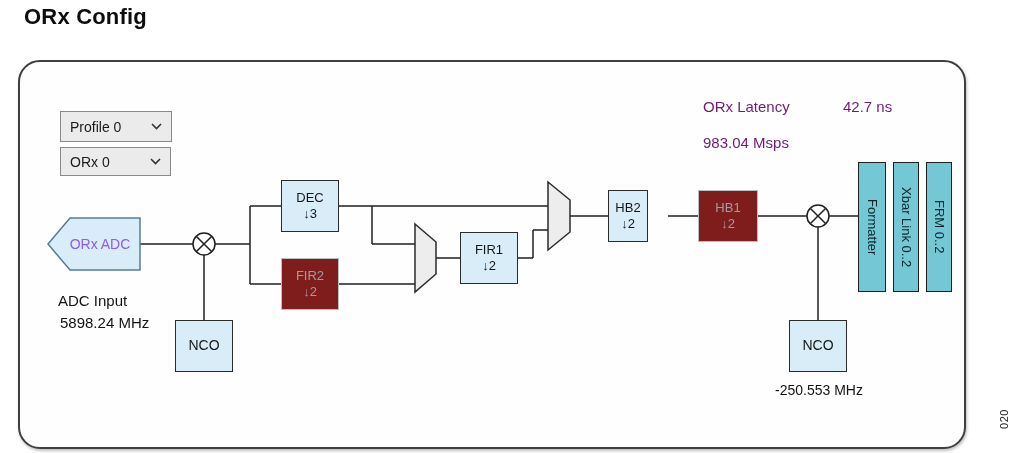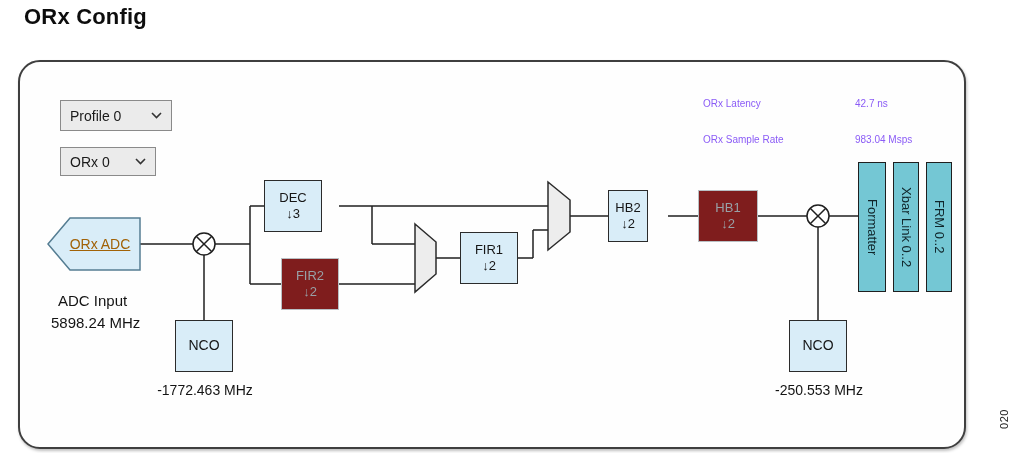--- a/index.html
+++ b/index.html
@@ -15,52 +15,52 @@
   .panel{
     position:absolute;left:18px;top:60px;width:944px;height:385px;
     background:#fefefe;border:2px solid #3f3f3f;border-radius:22px;
     box-shadow:1px 2px 3px rgba(0,0,0,0.25);
   }
   .dropdown{
     position:absolute;display:flex;align-items:center;justify-content:space-between;
     background:#ebebeb;border:1px solid #8a8a8a;box-sizing:border-box;
     padding:0 9px;font-size:14px;color:#1a1a1a;cursor:default;
   }
-  #dd-profile{left:60px;top:100px;width:112px;height:31px;}
-  #dd-orx{left:60px;top:147px;width:96px;height:29px;}
+  #dd-profile{left:60px;top:111px;width:112px;height:31px;}
+  #dd-orx{left:60px;top:147px;width:111px;height:29px;}
   .chev{flex:0 0 auto;margin-left:8px;}
   .stats-row{
-    position:absolute;left:703px;display:flex;font-size:10px;color:#8b5cf6;gap:12px;
+    position:absolute;left:703px;display:flex;font-size:15px;color:#701a75;
   }
   .stats-row .slabel{width:140px;}
   #stats-1{top:98px;}
   #stats-2{top:134px;}
   svg.wires{position:absolute;left:0;top:0;pointer-events:none;}
   .block{
     position:absolute;box-sizing:border-box;
     background:#d9edf8;border:1.5px solid #2b2b2b;
     display:flex;flex-direction:column;align-items:center;justify-content:center;
     font-size:13px;color:#161616;line-height:1.25;text-align:center;
   }
   .block .factor{font-size:13px;}
   .block.disabled{background:#7f1d1d;border-color:#b9c0c4;color:#98a0a6;}
-  #blk-dec{left:264px;top:180px;width:58px;height:52px;}
+  #blk-dec{left:281px;top:180px;width:58px;height:52px;}
   #blk-fir2{left:281px;top:258px;width:58px;height:52px;}
   #blk-fir1{left:460px;top:232px;width:58px;height:52px;}
   #blk-hb2{left:608px;top:190px;width:40px;height:52px;}
   #blk-hb1{left:698px;top:190px;width:60px;height:52px;}
   #blk-nco1{left:175px;top:320px;width:58px;height:52px;font-size:14px;}
   #blk-nco2{left:789px;top:320px;width:58px;height:52px;font-size:14px;}
   .adc-label{
     position:absolute;left:62px;top:226px;width:76px;height:36px;
-    display:flex;align-items:center;justify-content:center;font-size:14px;color:#a16207;text-decoration:underline;
+    display:flex;align-items:center;justify-content:center;font-size:14px;color:#8b5cf6;
   }
   .text-label{position:absolute;font-size:15px;color:#141414;white-space:nowrap;}
   #adc-input-label{left:58px;top:292px;}
-  #adc-input-freq{left:51px;top:314px;}
+  #adc-input-freq{left:60px;top:314px;}
   .freq-label{position:absolute;font-size:14px;color:#141414;text-align:center;white-space:nowrap;}
   #nco1-freq{left:144px;top:382px;width:122px;}
   #nco2-freq{left:758px;top:382px;width:122px;}
   .vblock{
     position:absolute;box-sizing:border-box;
     background:#74c7d4;border:1.5px solid #1f1f1f;
     writing-mode:vertical-rl;text-orientation:mixed;
     display:flex;align-items:center;justify-content:center;
     font-size:13px;color:#10262b;white-space:nowrap;
   }
@@ -147,21 +147,20 @@
     <svg class="chev" width="11" height="7">
       <polyline points="1,1 5.5,5.5 10,1" stroke="#333" stroke-width="1.6" fill="none"></polyline>
     </svg>
   </div>
 
   <div class="stats-row" id="stats-1">
     <span class="slabel">ORx Latency</span>
     <span class="svalue">42.7 ns</span>
   </div>
   <div class="stats-row" id="stats-2">
-    <span class="slabel">ORx Sample Rate</span>
     <span class="svalue">983.04 Msps</span>
   </div>
 
   <div class="adc-label">ORx ADC</div>
   <div class="text-label" id="adc-input-label">ADC Input</div>
   <div class="text-label" id="adc-input-freq">5898.24 MHz</div>
 
   <div class="block" id="blk-dec">
     <span>DEC</span>
     <span class="factor">↓3</span>
@@ -179,21 +178,20 @@
     <span class="factor">↓2</span>
   </div>
   <div class="block disabled" id="blk-hb1">
     <span>HB1</span>
     <span class="factor">↓2</span>
   </div>
 
   <div class="block" id="blk-nco1">
     <span>NCO</span>
   </div>
-  <div class="freq-label" id="nco1-freq">-1772.463 MHz</div>
   <div class="block" id="blk-nco2">
     <span>NCO</span>
   </div>
   <div class="freq-label" id="nco2-freq">-250.553 MHz</div>
 
   <div class="vblock" id="vb-formatter">Formatter</div>
   <div class="vblock" id="vb-xbar">Xbar Link 0..2</div>
   <div class="vblock" id="vb-frm">FRM 0..2</div>
 
   <div id="fig-num">020</div>

